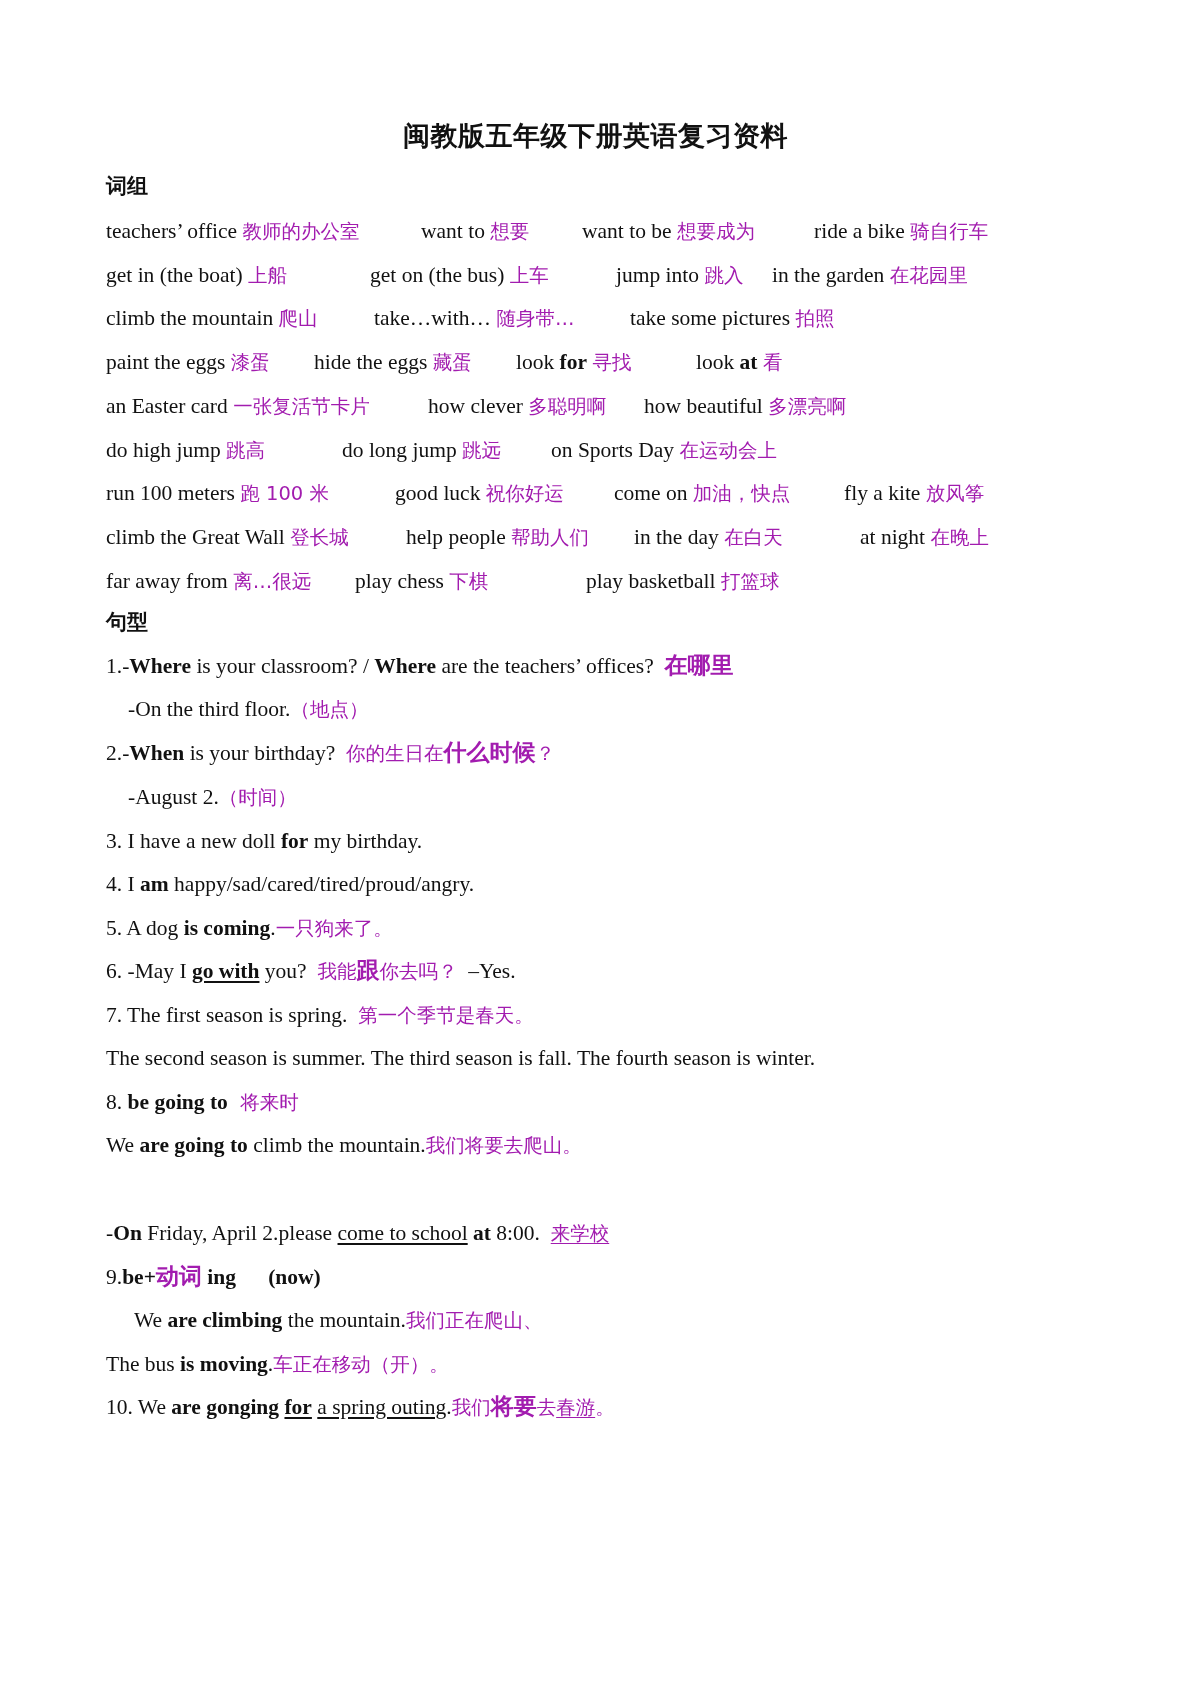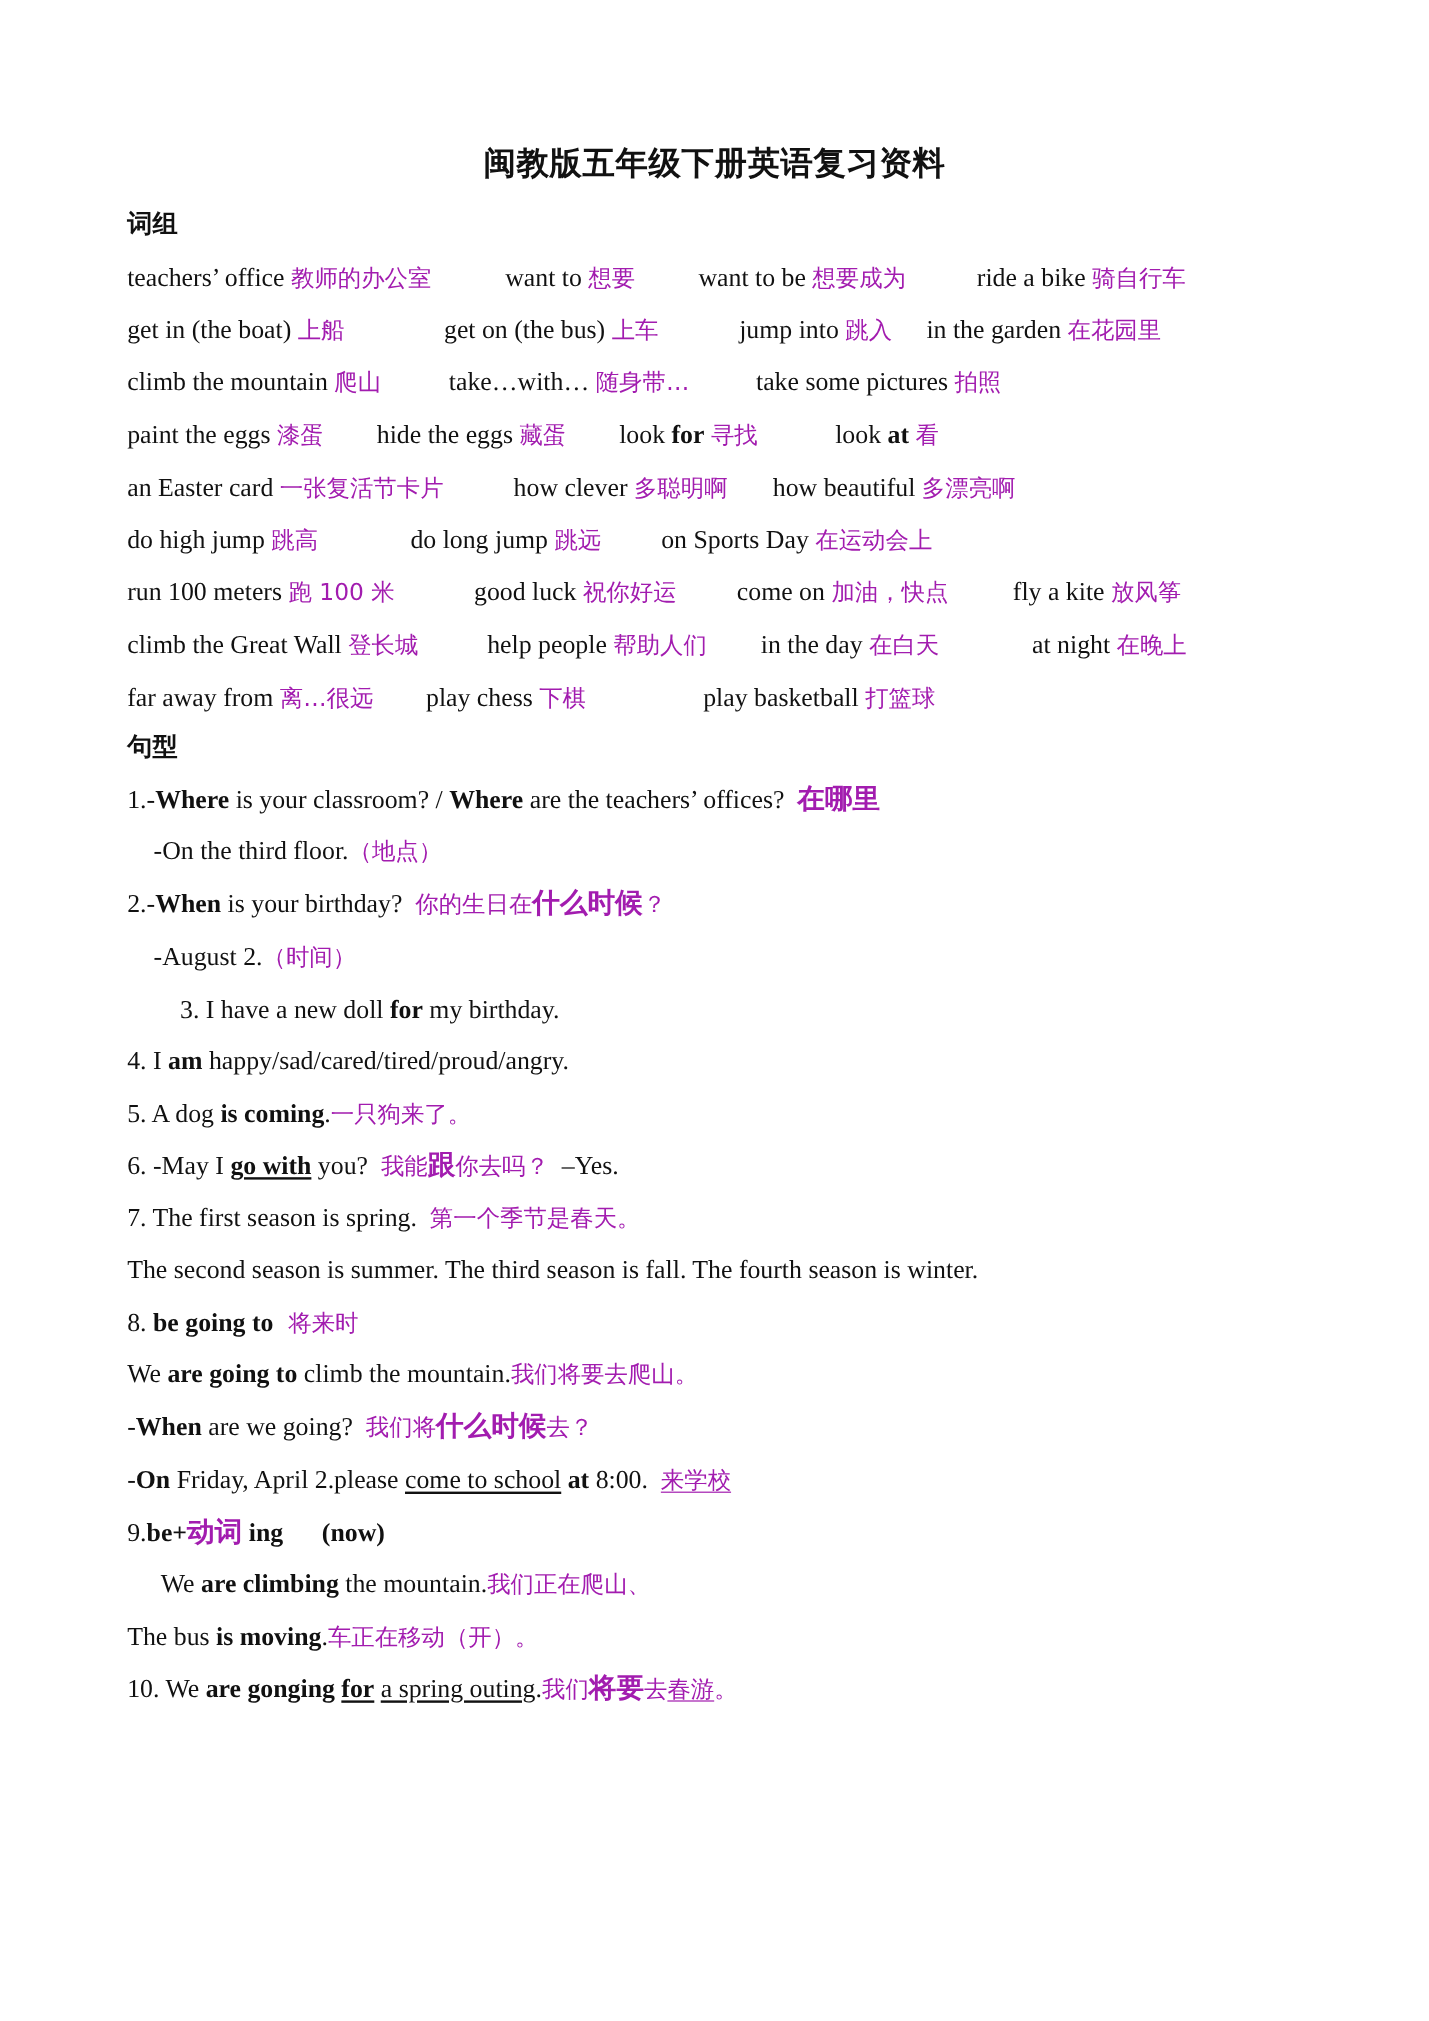--- a/index.html
+++ b/index.html
@@ -92,34 +92,33 @@
     </div>
 
   <div class="heading" style="top:608px;">句型</div>
 
   <div class="line" style="top:651px;"><span>1.-</span><b>Where</b><span> is your classroom? / </span><b>Where</b><span> are the teachers’ offices?  </span><span class="zhb">在哪里</span></div>
   <div class="line indent" style="top:694px;"><span>-On the third floor.</span><span class="zh">（地点）</span></div>
 
   <div class="line" style="top:738px;"><span>2.-</span><b>When</b><span> is your birthday?  </span><span class="zh">你的生日在</span><span class="zhb">什么时候</span><span class="zh">？</span></div>
   <div class="line indent" style="top:782px;"><span>-August 2.</span><span class="zh">（时间）</span></div>
 
-  <div class="line" style="top:826px;margin-left:44px;"><span>3. I have a new doll </span><b>for</b><span> my birthday.</span></div>
+  <div class="line" style="top:826px;"><span>3. I have a new doll </span><b>for</b><span> my birthday.</span></div>
 
   <div class="line" style="top:869px;"><span>4. I </span><b>am</b><span> happy/sad/cared/tired/proud/angry.</span></div>
 
   <div class="line" style="top:913px;"><span>5. A dog </span><b>is coming</b><span>.</span><span class="zh">一只狗来了。</span></div>
 
   <div class="line" style="top:956px;"><span>6. -May I </span><b><u>go with</u></b><span> you?  </span><span class="zh">我能</span><span class="zhb">跟</span><span class="zh">你去吗？</span><span>  –Yes.</span></div>
 
   <div class="line" style="top:1000px;"><span>7. The first season is spring.  </span><span class="zh">第一个季节是春天。</span></div>
   <div class="line" style="top:1043px;"><span>The second season is summer. The third season is fall. The fourth season is winter.</span></div>
 
   <div class="line" style="top:1087px;"><span>8. </span><b>be going to</b><span class="zh">  将来时</span></div>
   <div class="line" style="top:1130px;"><span>We </span><b>are going to</b><span> climb the mountain.</span><span class="zh">我们将要去爬山。</span></div>
-  <div class="line" style="top:1174px;"><span>-</span><b>When</b><span> are we going?  </span><span class="zh">我们将</span><span class="zhb">什么时候</span><span class="zh">去？</span></div>
   <div class="line" style="top:1218px;"><span>-</span><b>On</b><span> Friday, April 2.please </span><u>come to school</u><span> </span><b>at</b><span> 8:00.  </span><u class="zh">来学校</u></div>
 
   <div class="line" style="top:1262px;"><span>9.</span><b>be+</b><span class="zhb">动词</span><b> ing</b><b>      (now)</b></div>
   <div class="line" style="top:1305px;margin-left:28px;"><span>We </span><b>are climbing</b><span> the mountain.</span><span class="zh">我们正在爬山、</span></div>
   <div class="line" style="top:1349px;"><span>The bus </span><b>is moving</b><span>.</span><span class="zh">车正在移动（开）。</span></div>
 
   <div class="line" style="top:1392px;"><span>10. We </span><b>are gonging</b><span> </span><b><u>for</u></b><span> </span><u>a spring outing</u><span>.</span><span class="zh">我们</span><span class="zhb">将要</span><span class="zh">去</span><u class="zh">春游</u><span class="zh">。</span></div>
 
 </div>
 

